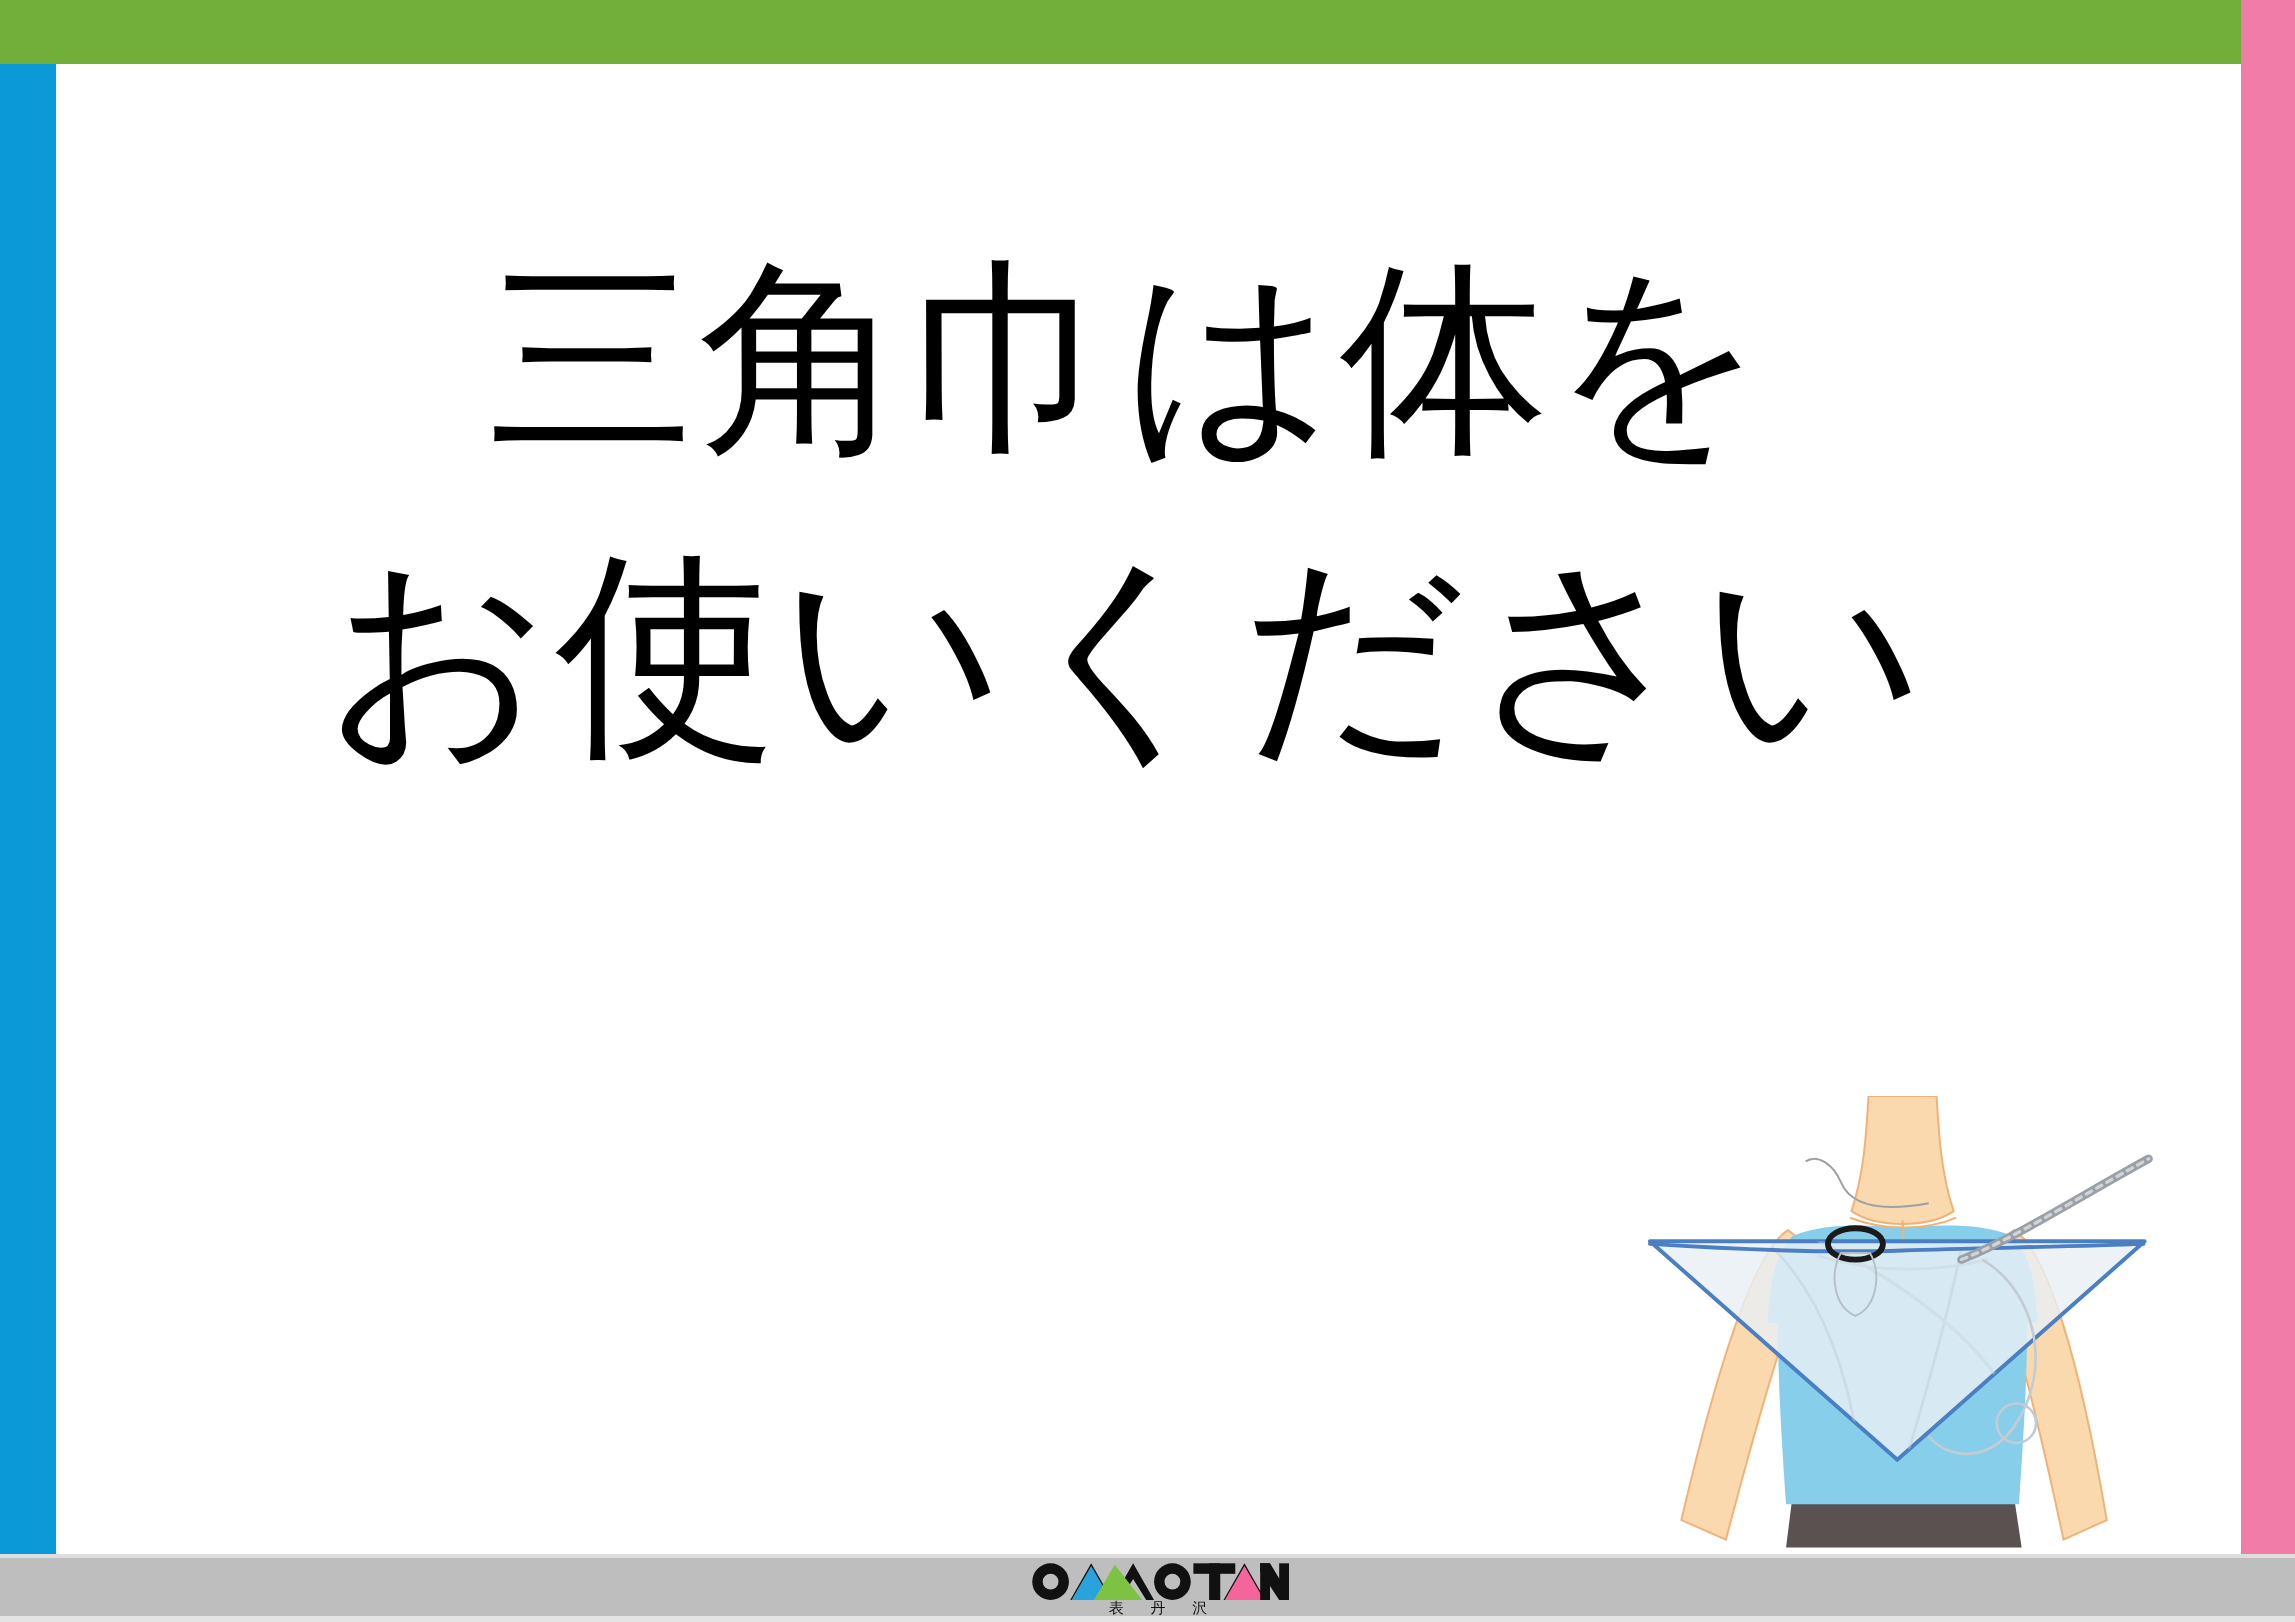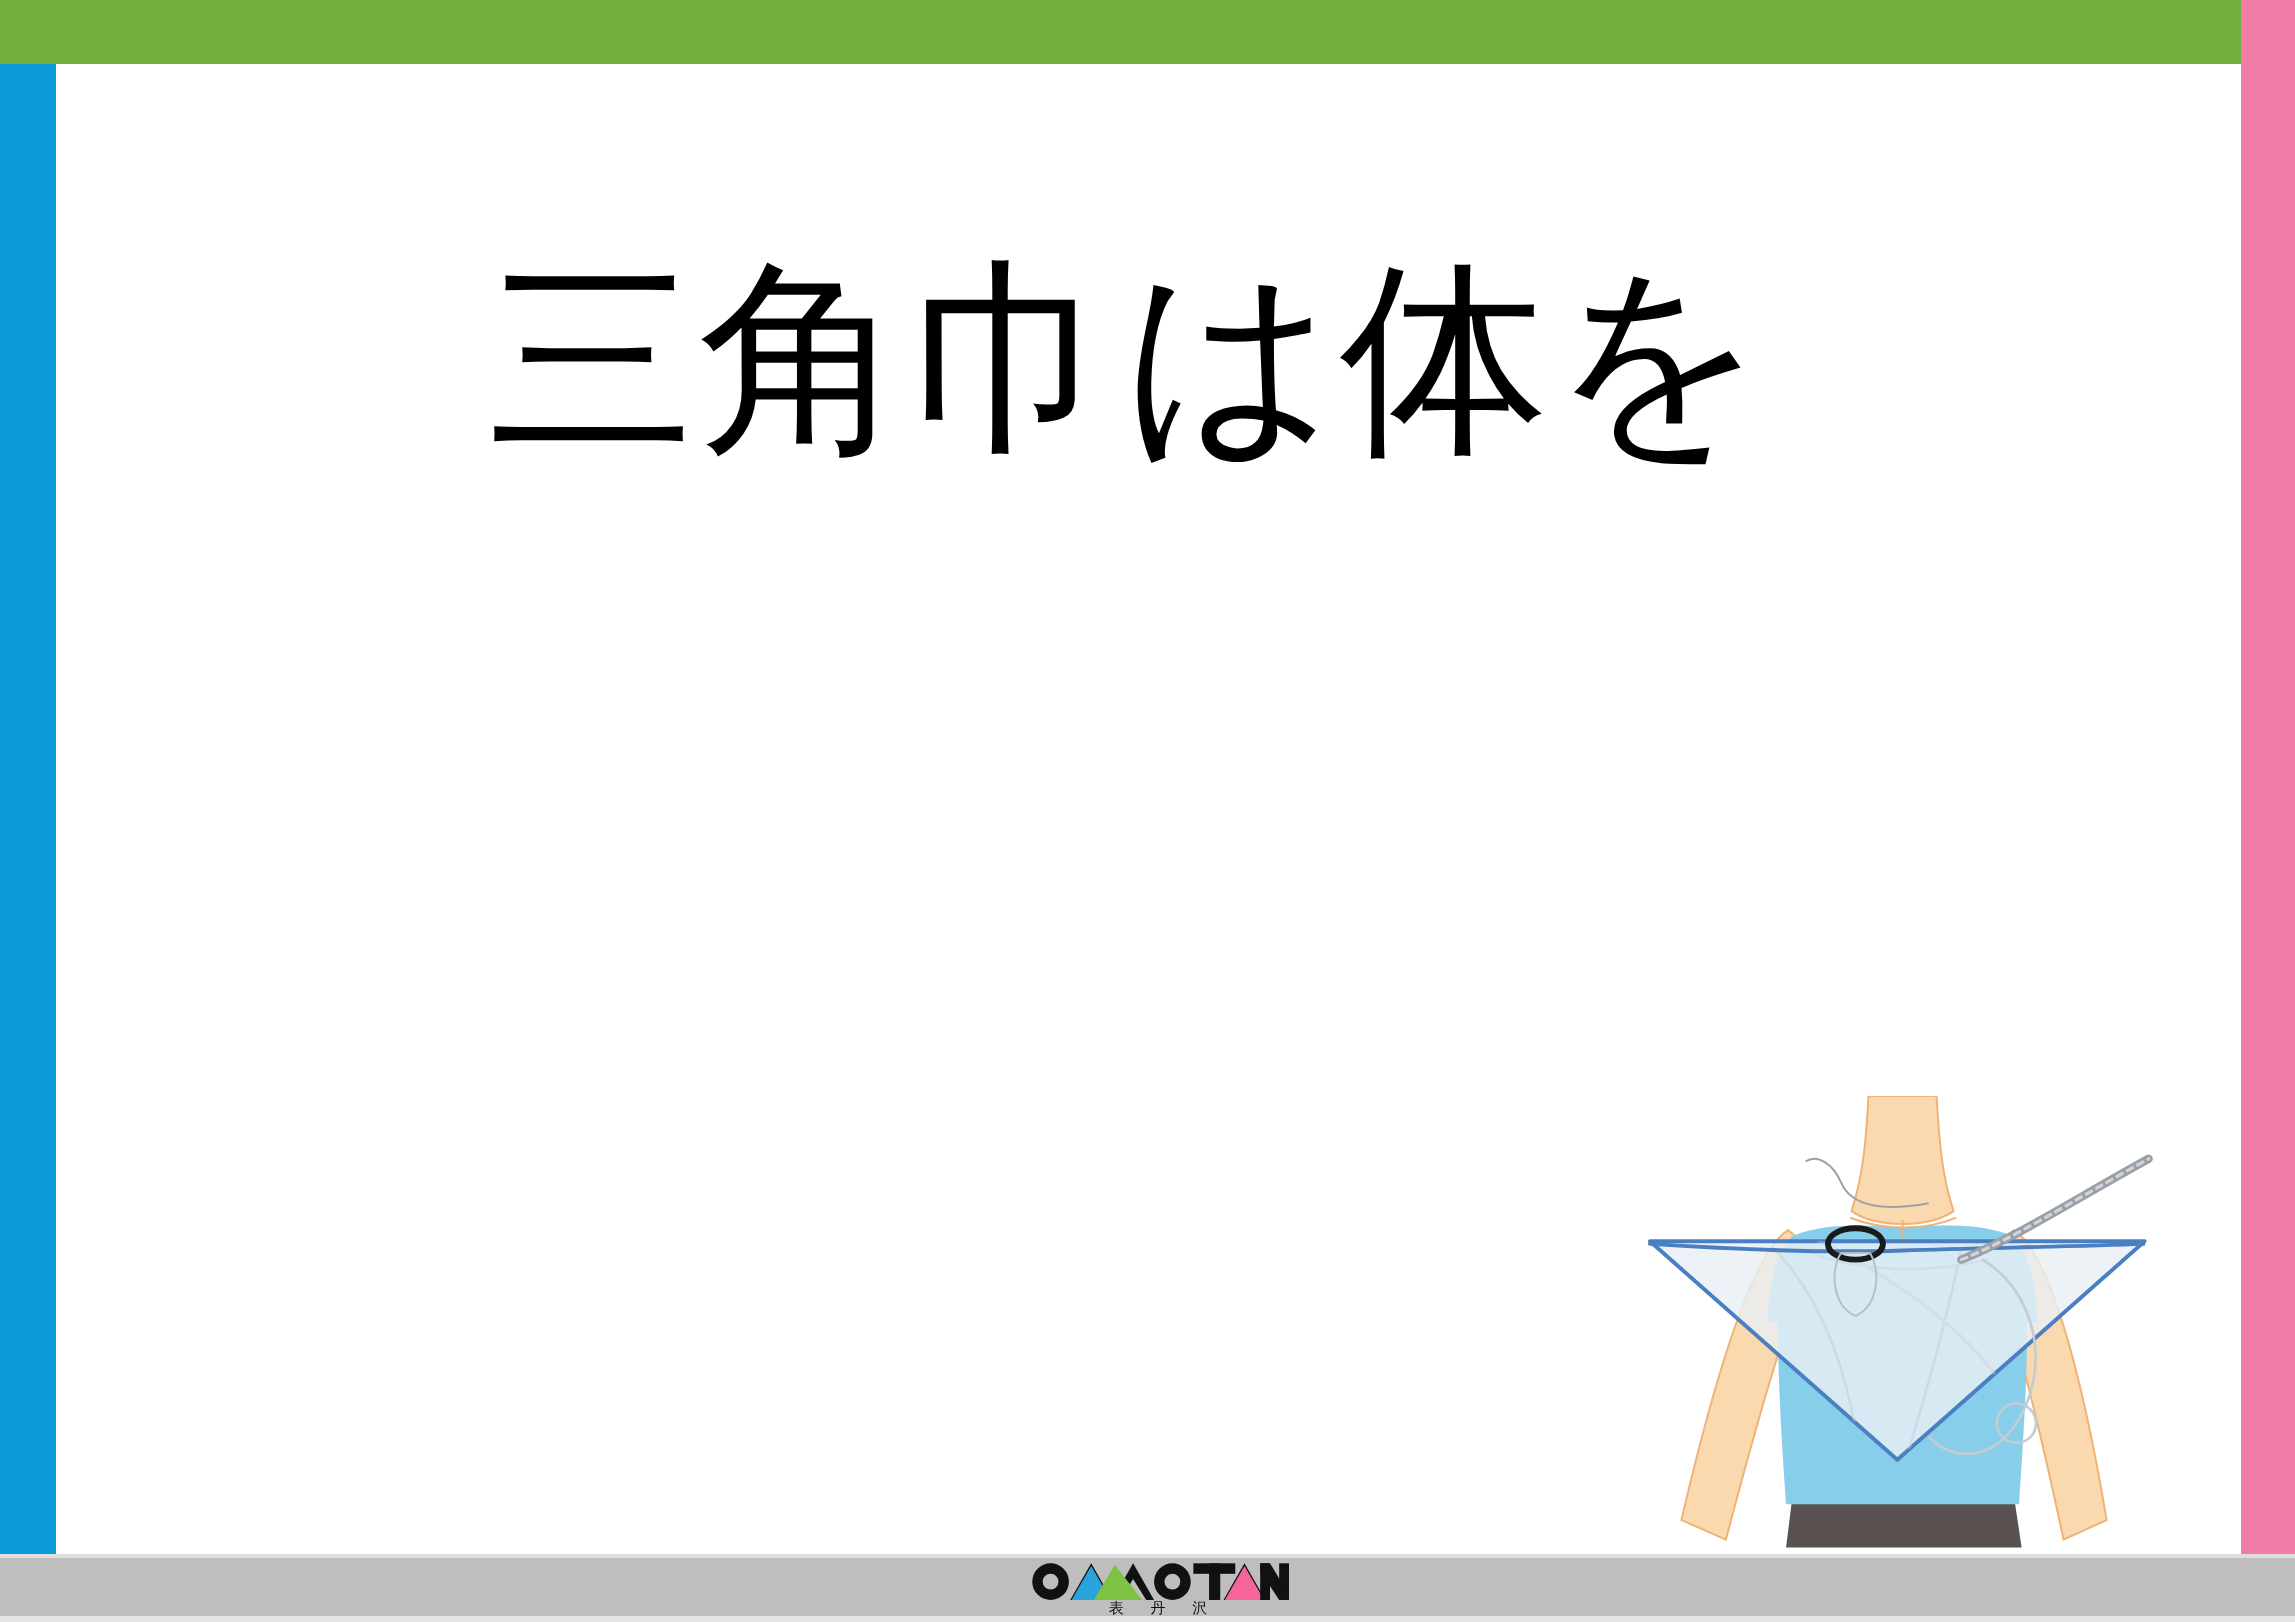--- a/index.html
+++ b/index.html
@@ -132,20 +132,21 @@
 <body>
 
 <div id="slide">
 
   <div class="bar-top"></div>
   <div class="bar-left"></div>
   <div class="bar-right"></div>
 
   <div class="headline">
     <div class="line l1">三角巾は体を</div>
+    <div class="line l3">お使いください</div>
   </div>
 
   <div class="illustration">
     <svg width="550" height="462" viewBox="0 0 840 706" xmlns="http://www.w3.org/2000/svg">
       <defs>
         <clipPath id="clipTri">
           <polygon points="44,222 800,222 422,556"></polygon>
         </clipPath>
       </defs>
 

